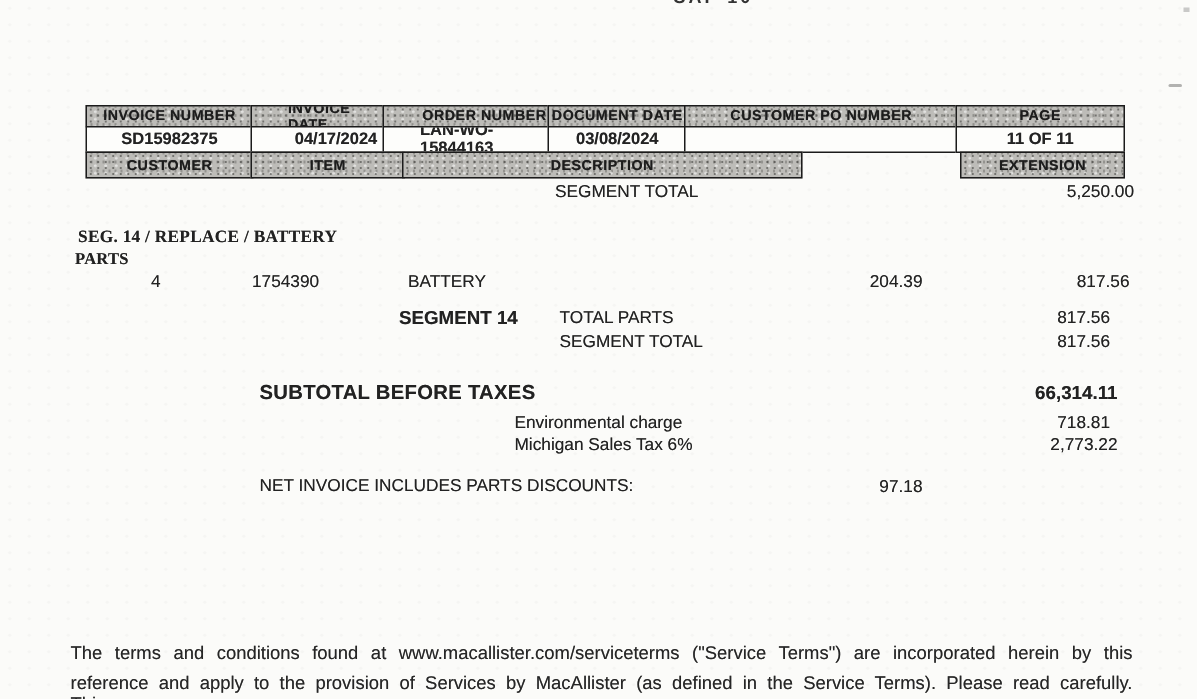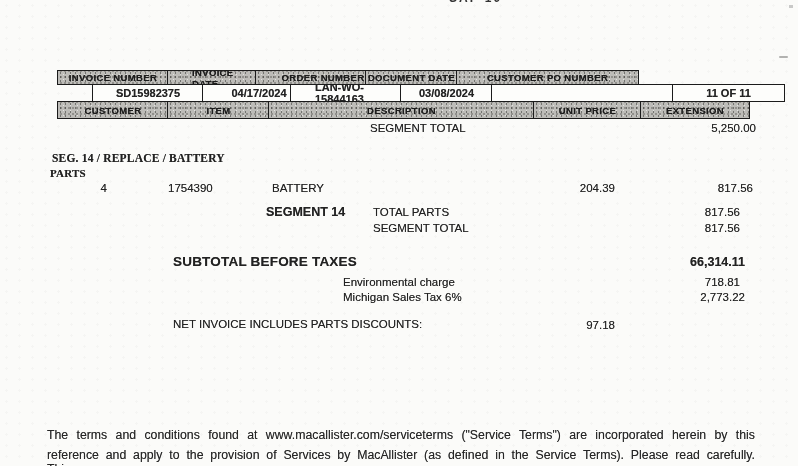--- a/index.html
+++ b/index.html
@@ -27,21 +27,21 @@
   .stipple{
     background-color:#bdbcb8;
     background-image:
       radial-gradient(circle, rgba(55,55,52,.55) 0 .8px, transparent 1px),
       radial-gradient(circle, rgba(255,255,255,.55) 0 .9px, transparent 1px),
       radial-gradient(circle, rgba(90,90,86,.45) 0 .7px, transparent 1px);
     background-size:5px 4px, 7px 5px, 4px 6px;
     background-position:0 0, 2px 1px, 1px 3px;
   }
   .hlabel{font:700 9.5px "Liberation Sans",sans-serif; letter-spacing:.35px; color:#1c1c1c; text-shadow:0 0 .5px rgba(0,0,0,.6);}
-  .hvalue{background:#fdfdfb; font:700 11px "Liberation Sans",sans-serif; color:#232323; text-shadow:0 0 .4px rgba(0,0,0,.5);margin-left:35px;}
+  .hvalue{background:#fdfdfb; font:700 11px "Liberation Sans",sans-serif; color:#232323; text-shadow:0 0 .4px rgba(0,0,0,.5);}
   
   .r1{top:0; height:15px;}
   .r2{top:14px; height:18px;}
   .r3{top:31px; height:18px;}
   
   .c1{left:0; width:112px;} .c2{left:110px; width:90px;padding-left:24px;} .c3{left:198px; width:112px;padding-left:24px;}
   .c4{left:308px; width:93px;} .c5{left:399px; width:183px;} .c6{left:580px; width:113px;}
   
   .k1{left:0; width:112px;} .k2{left:110px; width:103px;} .k3{left:211px; width:267px;}
   .k4{left:476px; width:109px;} .k5{left:583px; width:110px;}
@@ -80,20 +80,23 @@
       </div>
     <div class="cell stipple r1 c3">
         <span class="hlabel">ORDER NUMBER</span>
       </div>
     <div class="cell stipple r1 c4">
         <span class="hlabel">DOCUMENT DATE</span>
       </div>
     <div class="cell stipple r1 c5">
         <span class="hlabel">CUSTOMER PO NUMBER</span>
       </div>
+    <div class="cell stipple r1 c6">
+        <span class="hlabel">PAGE</span>
+      </div>
 
     <div class="cell hvalue r2 c1">
         <span>SD15982375</span>
       </div>
     <div class="cell hvalue r2 c2">
         <span>04/17/2024</span>
       </div>
     <div class="cell hvalue r2 c3">
         <span>LAN-WO-15844163</span>
       </div>
@@ -108,23 +111,20 @@
       </div>
 
     <div class="cell stipple r3 k1">
         <span class="hlabel">CUSTOMER</span>
       </div>
     <div class="cell stipple r3 k2">
         <span class="hlabel">ITEM</span>
       </div>
     <div class="cell stipple r3 k3">
         <span class="hlabel">DESCRIPTION</span>
-      </div>
-    <div class="cell stipple r3 k4">
-        <span class="hlabel">UNIT PRICE</span>
       </div>
     <div class="cell stipple r3 k5">
         <span class="hlabel">EXTENSION</span>
       </div>
   </div>
 
   <div class="abs t ink" style="left:370px; top:122px;">SEGMENT TOTAL</div>
   <div class="abs t ink num" style="left:640px; top:122px; width:116px;">5,250.00</div>
 
   <div class="abs serif ink" style="left:52px; top:152px;">SEG. 14 / REPLACE / BATTERY</div>

